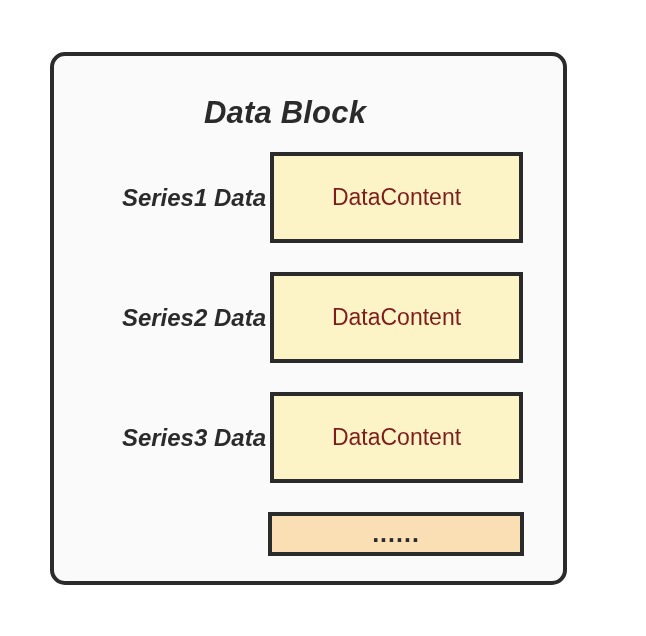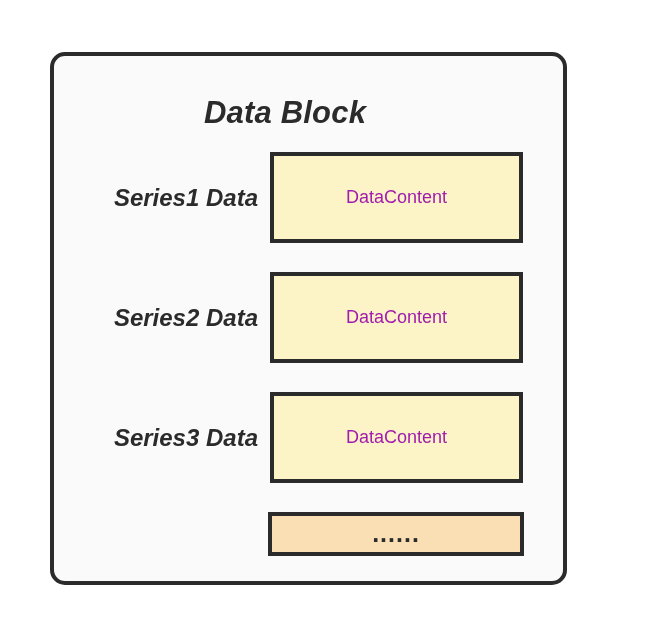--- a/index.html
+++ b/index.html
@@ -52,21 +52,21 @@
     left: 0;
     width: 100%;
     height: 91px;
   }
   #row-1 { top: 96px;  }   
   #row-2 { top: 216px; }   
   #row-3 { top: 336px; padding-left: 32px; }   
 
   .series-label {
     position: absolute;
-    left: 0;
+    left: 8px;
     top: 0;
     width: 204px;          
     height: 91px;
     line-height: 91px;
     text-align: right;
     font-size: 24px;
     font-weight: bold;
     font-style: italic;
     color: #2b2b2b;
     white-space: nowrap;
@@ -79,24 +79,24 @@
     width: 253px;
     height: 91px;
     box-sizing: border-box;
     background: #fcf4c6;
     border: 4px solid #2b2b2b;
     display: flex;
     align-items: center;
     justify-content: center;
   }
   .content-box-label {
-    font-size: 18px;
+    font-size: 23px;
     font-weight: normal;
     font-style: normal;
-    color: #a21caf;
+    color: #7f1d1d;
     white-space: nowrap;
   }
 
   
   #ellipsis-box {
     position: absolute;
     left: 214px;           
     top: 456px;            
     width: 256px;
     height: 44px;

